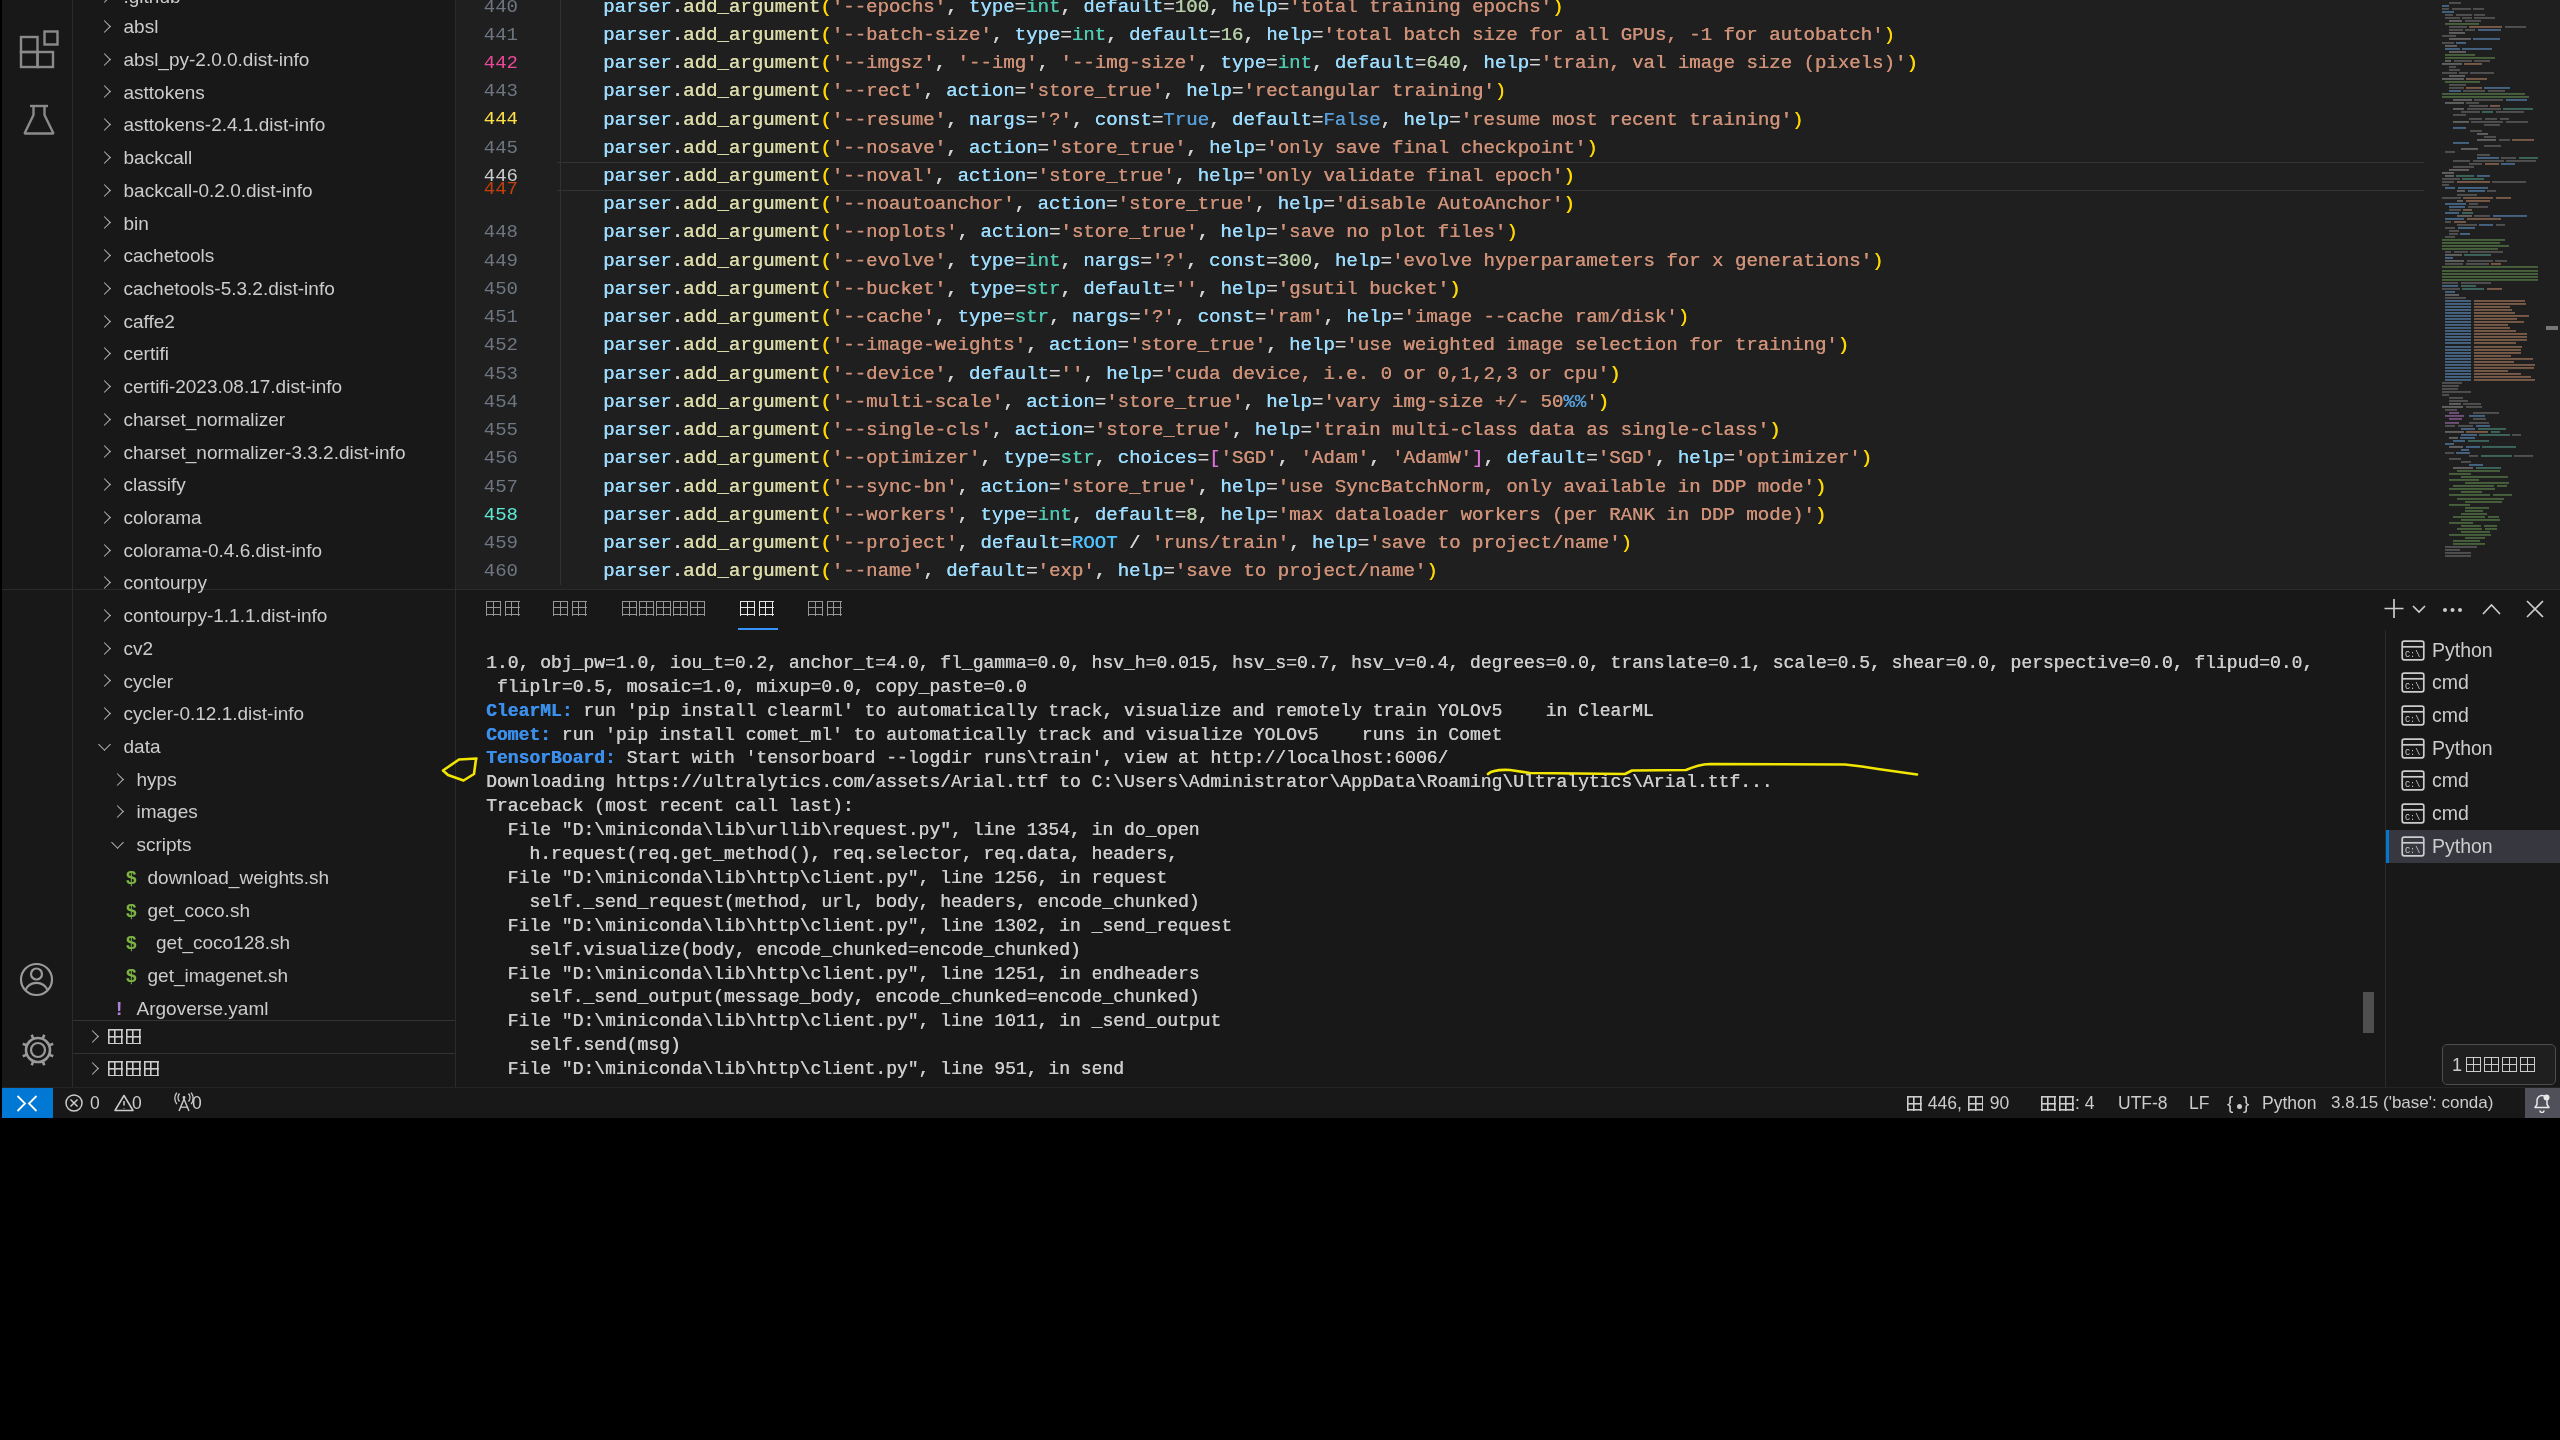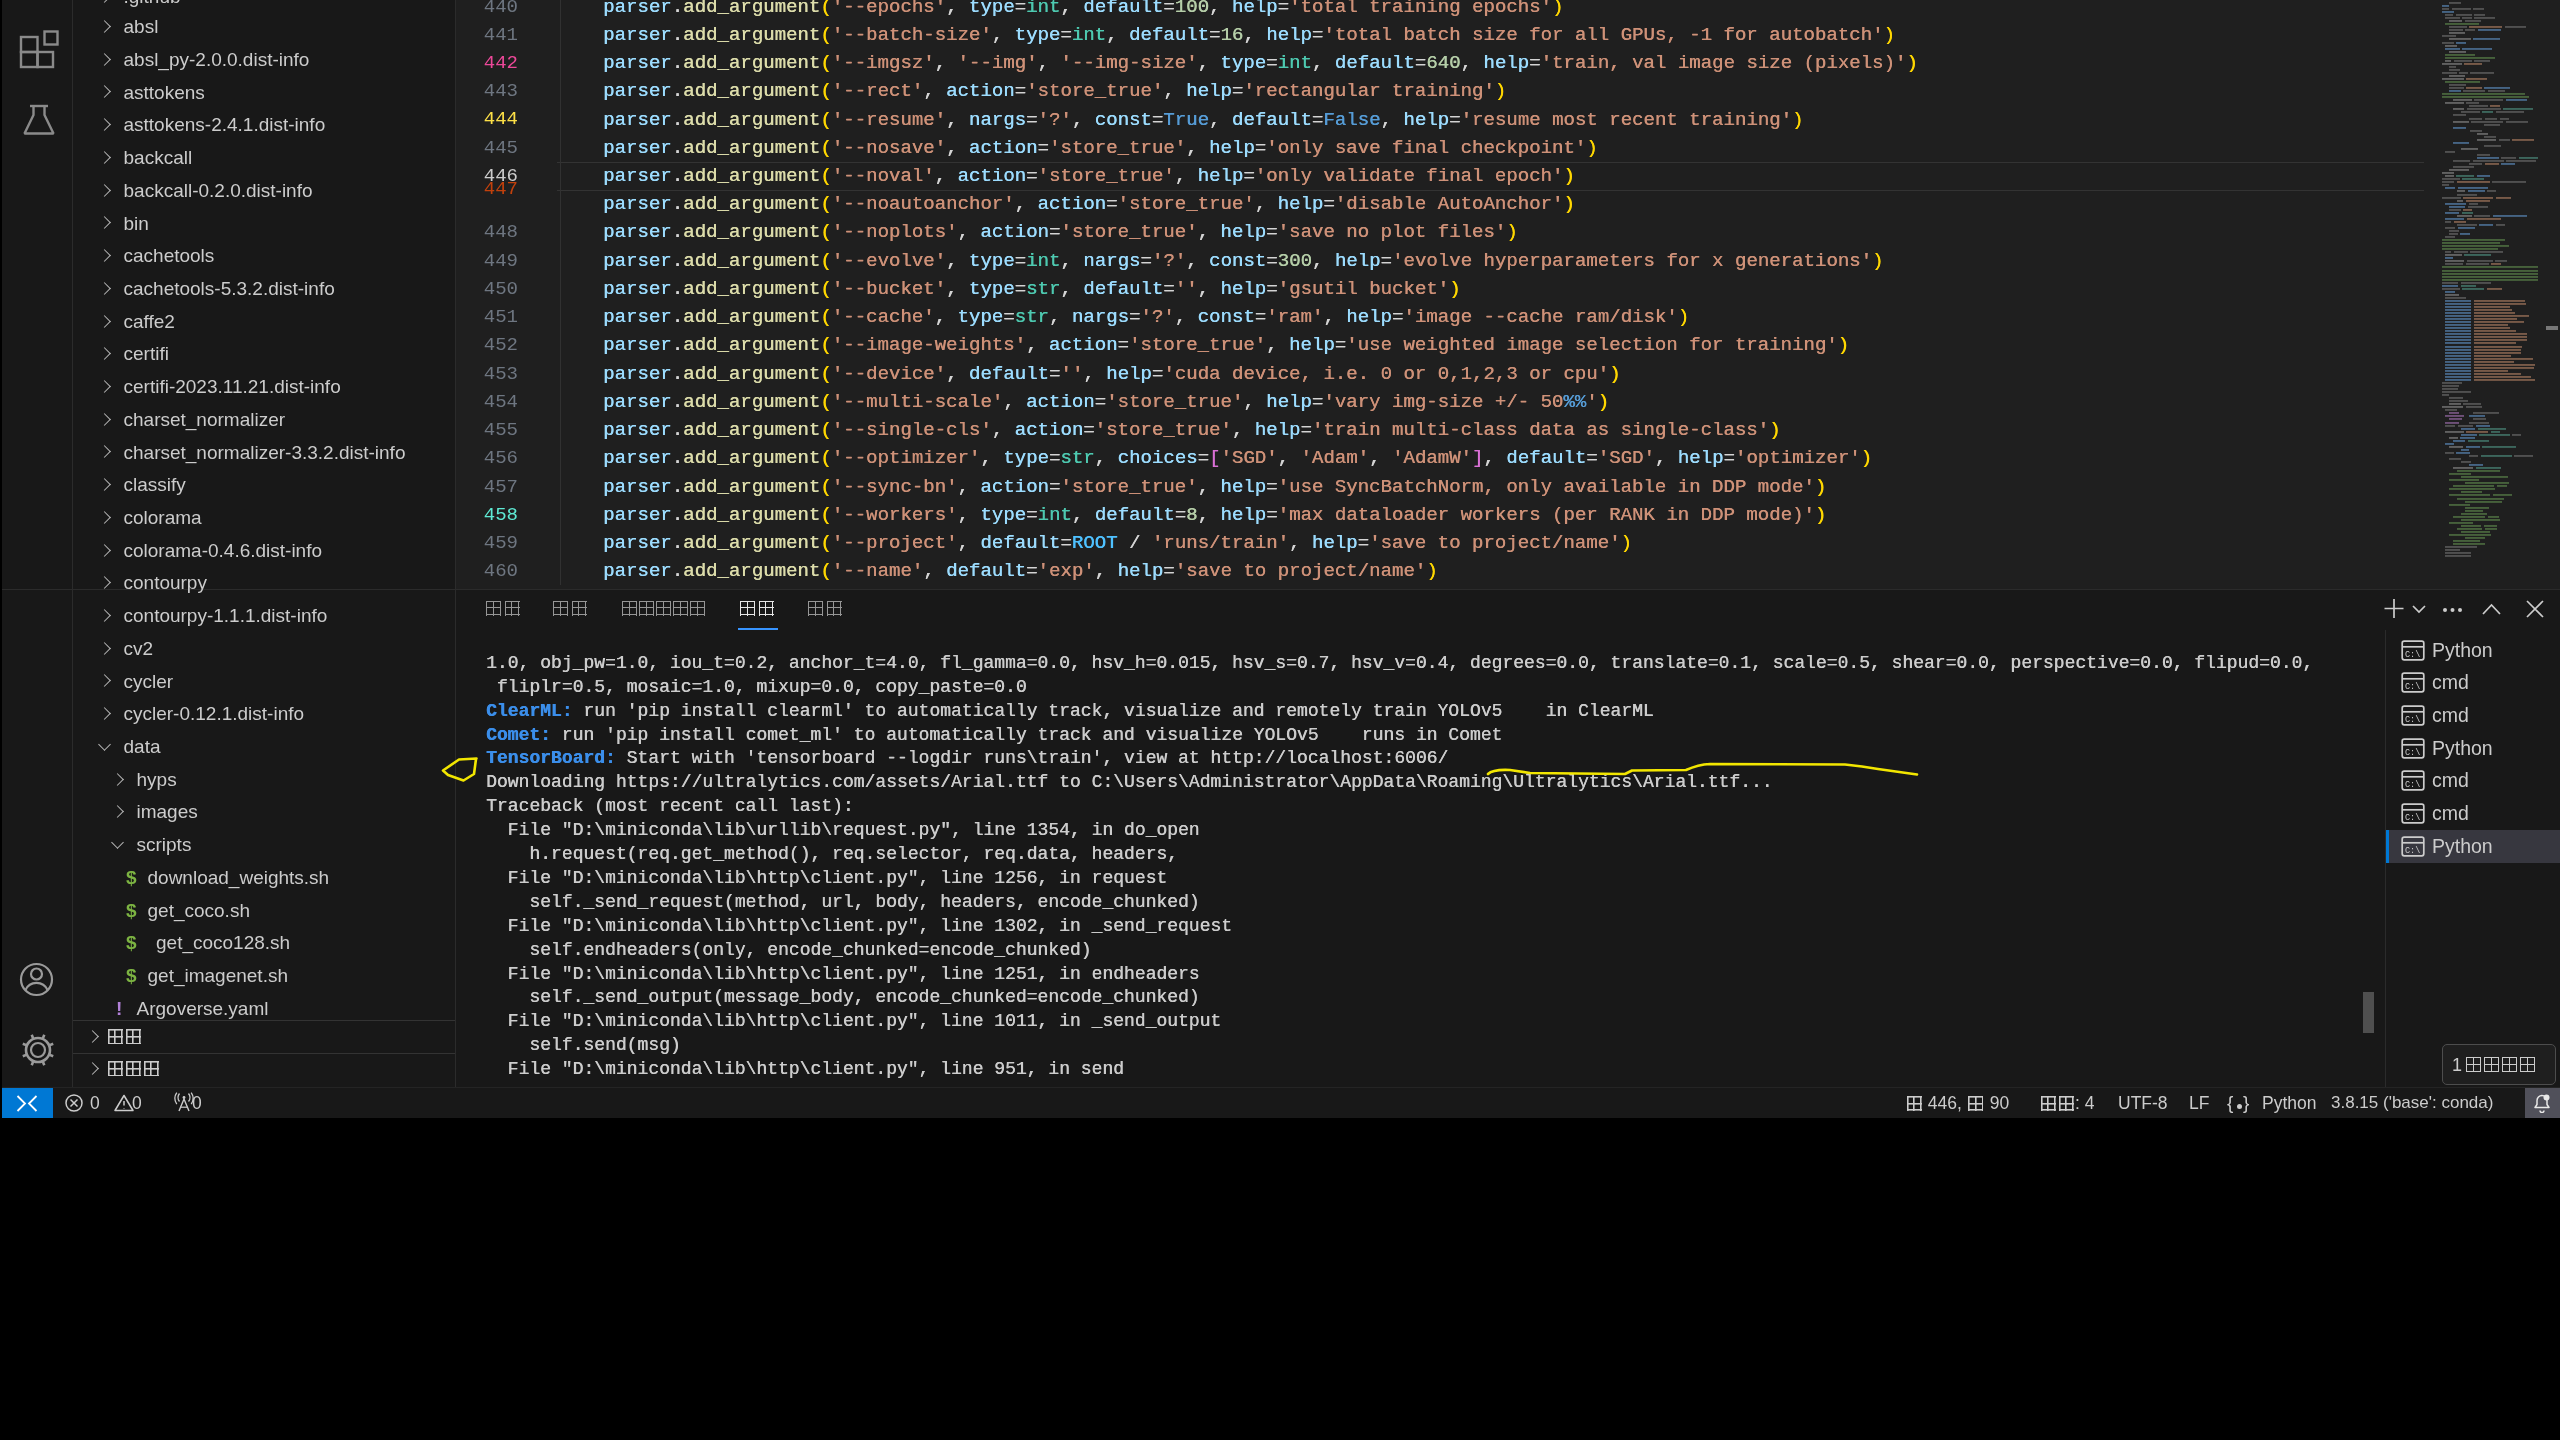--- a/index.html
+++ b/index.html
@@ -74,21 +74,21 @@
 <div class="trow" style="left:123.5px;top:207.5px">bin</div>
 <div class="chev r" style="left:100px;top:251.0px"></div>
 <div class="trow" style="left:123.5px;top:240.2px">cachetools</div>
 <div class="chev r" style="left:100px;top:283.8px"></div>
 <div class="trow" style="left:123.5px;top:272.9px">cachetools-5.3.2.dist-info</div>
 <div class="chev r" style="left:100px;top:316.5px"></div>
 <div class="trow" style="left:123.5px;top:305.6px">caffe2</div>
 <div class="chev r" style="left:100px;top:349.2px"></div>
 <div class="trow" style="left:123.5px;top:338.3px">certifi</div>
 <div class="chev r" style="left:100px;top:381.9px"></div>
-<div class="trow" style="left:123.5px;top:371.1px">certifi-2023.11.21.dist-info</div>
+<div class="trow" style="left:123.5px;top:371.1px">certifi-2023.08.17.dist-info</div>
 <div class="chev r" style="left:100px;top:414.6px"></div>
 <div class="trow" style="left:123.5px;top:403.8px">charset_normalizer</div>
 <div class="chev r" style="left:100px;top:447.4px"></div>
 <div class="trow" style="left:123.5px;top:436.5px">charset_normalizer-3.3.2.dist-info</div>
 <div class="chev r" style="left:100px;top:480.1px"></div>
 <div class="trow" style="left:123.5px;top:469.2px">classify</div>
 <div class="chev r" style="left:100px;top:512.8px"></div>
 <div class="trow" style="left:123.5px;top:501.9px">colorama</div>
 <div class="chev r" style="left:100px;top:545.5px"></div>
 <div class="trow" style="left:123.5px;top:534.7px">colorama-0.4.6.dist-info</div>
@@ -518,21 +518,21 @@
 <div class="tl" style="left:486px;top:699.5px"><span style="color:#3B8EEA;font-weight:bold">ClearML:</span> run 'pip install clearml' to automatically track, visualize and remotely train YOLOv5    in ClearML</div>
 <div class="tl" style="left:486px;top:723.5px"><span style="color:#3B8EEA;font-weight:bold">Comet:</span> run 'pip install comet_ml' to automatically track and visualize YOLOv5    runs in Comet</div>
 <div class="tl" style="left:486px;top:747.4px"><span style="color:#3B8EEA;font-weight:bold">TensorBoard:</span> Start with 'tensorboard --logdir runs\train', view at http://localhost:6006/</div>
 <div class="tl" style="left:486px;top:771.2px">Downloading https://ultralytics.com/assets/Arial.ttf to C:\Users\Administrator\AppData\Roaming\Ultralytics\Arial.ttf...</div>
 <div class="tl" style="left:486px;top:795.1px">Traceback (most recent call last):</div>
 <div class="tl" style="left:486px;top:819.0px">  File "D:\miniconda\lib\urllib\request.py", line 1354, in do_open</div>
 <div class="tl" style="left:486px;top:843.0px">    h.request(req.get_method(), req.selector, req.data, headers,</div>
 <div class="tl" style="left:486px;top:866.9px">  File "D:\miniconda\lib\http\client.py", line 1256, in request</div>
 <div class="tl" style="left:486px;top:890.8px">    self._send_request(method, url, body, headers, encode_chunked)</div>
 <div class="tl" style="left:486px;top:914.6px">  File "D:\miniconda\lib\http\client.py", line 1302, in _send_request</div>
-<div class="tl" style="left:486px;top:938.5px">    self.endheaders(only, encode_chunked=encode_chunked)</div>
+<div class="tl" style="left:486px;top:938.5px">    self.visualize(body, encode_chunked=encode_chunked)</div>
 <div class="tl" style="left:486px;top:962.5px">  File "D:\miniconda\lib\http\client.py", line 1251, in endheaders</div>
 <div class="tl" style="left:486px;top:986.3px">    self._send_output(message_body, encode_chunked=encode_chunked)</div>
 <div class="tl" style="left:486px;top:1010.2px">  File "D:\miniconda\lib\http\client.py", line 1011, in _send_output</div>
 <div class="tl" style="left:486px;top:1034.1px">    self.send(msg)</div>
 <div class="tl" style="left:486px;top:1058.0px">  File "D:\miniconda\lib\http\client.py", line 951, in send</div>
 <div class="abs" style="left:2363px;top:992px;width:11px;height:41px;background:#4f4f4f"></div>
 <div class="abs" style="left:2385px;top:630px;width:1px;height:457px;background:#2b2b2b"></div>
 <svg class="abs" style="left:2401px;top:639.5px" width="24" height="21" viewBox="0 0 24 21" fill="none">
 <rect x="1.2" y="1.2" width="21.6" height="18.6" rx="2" stroke="#cccccc" stroke-width="1.7"></rect>
 <path d="M1.5 6.8 H22.5" stroke="#cccccc" stroke-width="1.7"></path>

